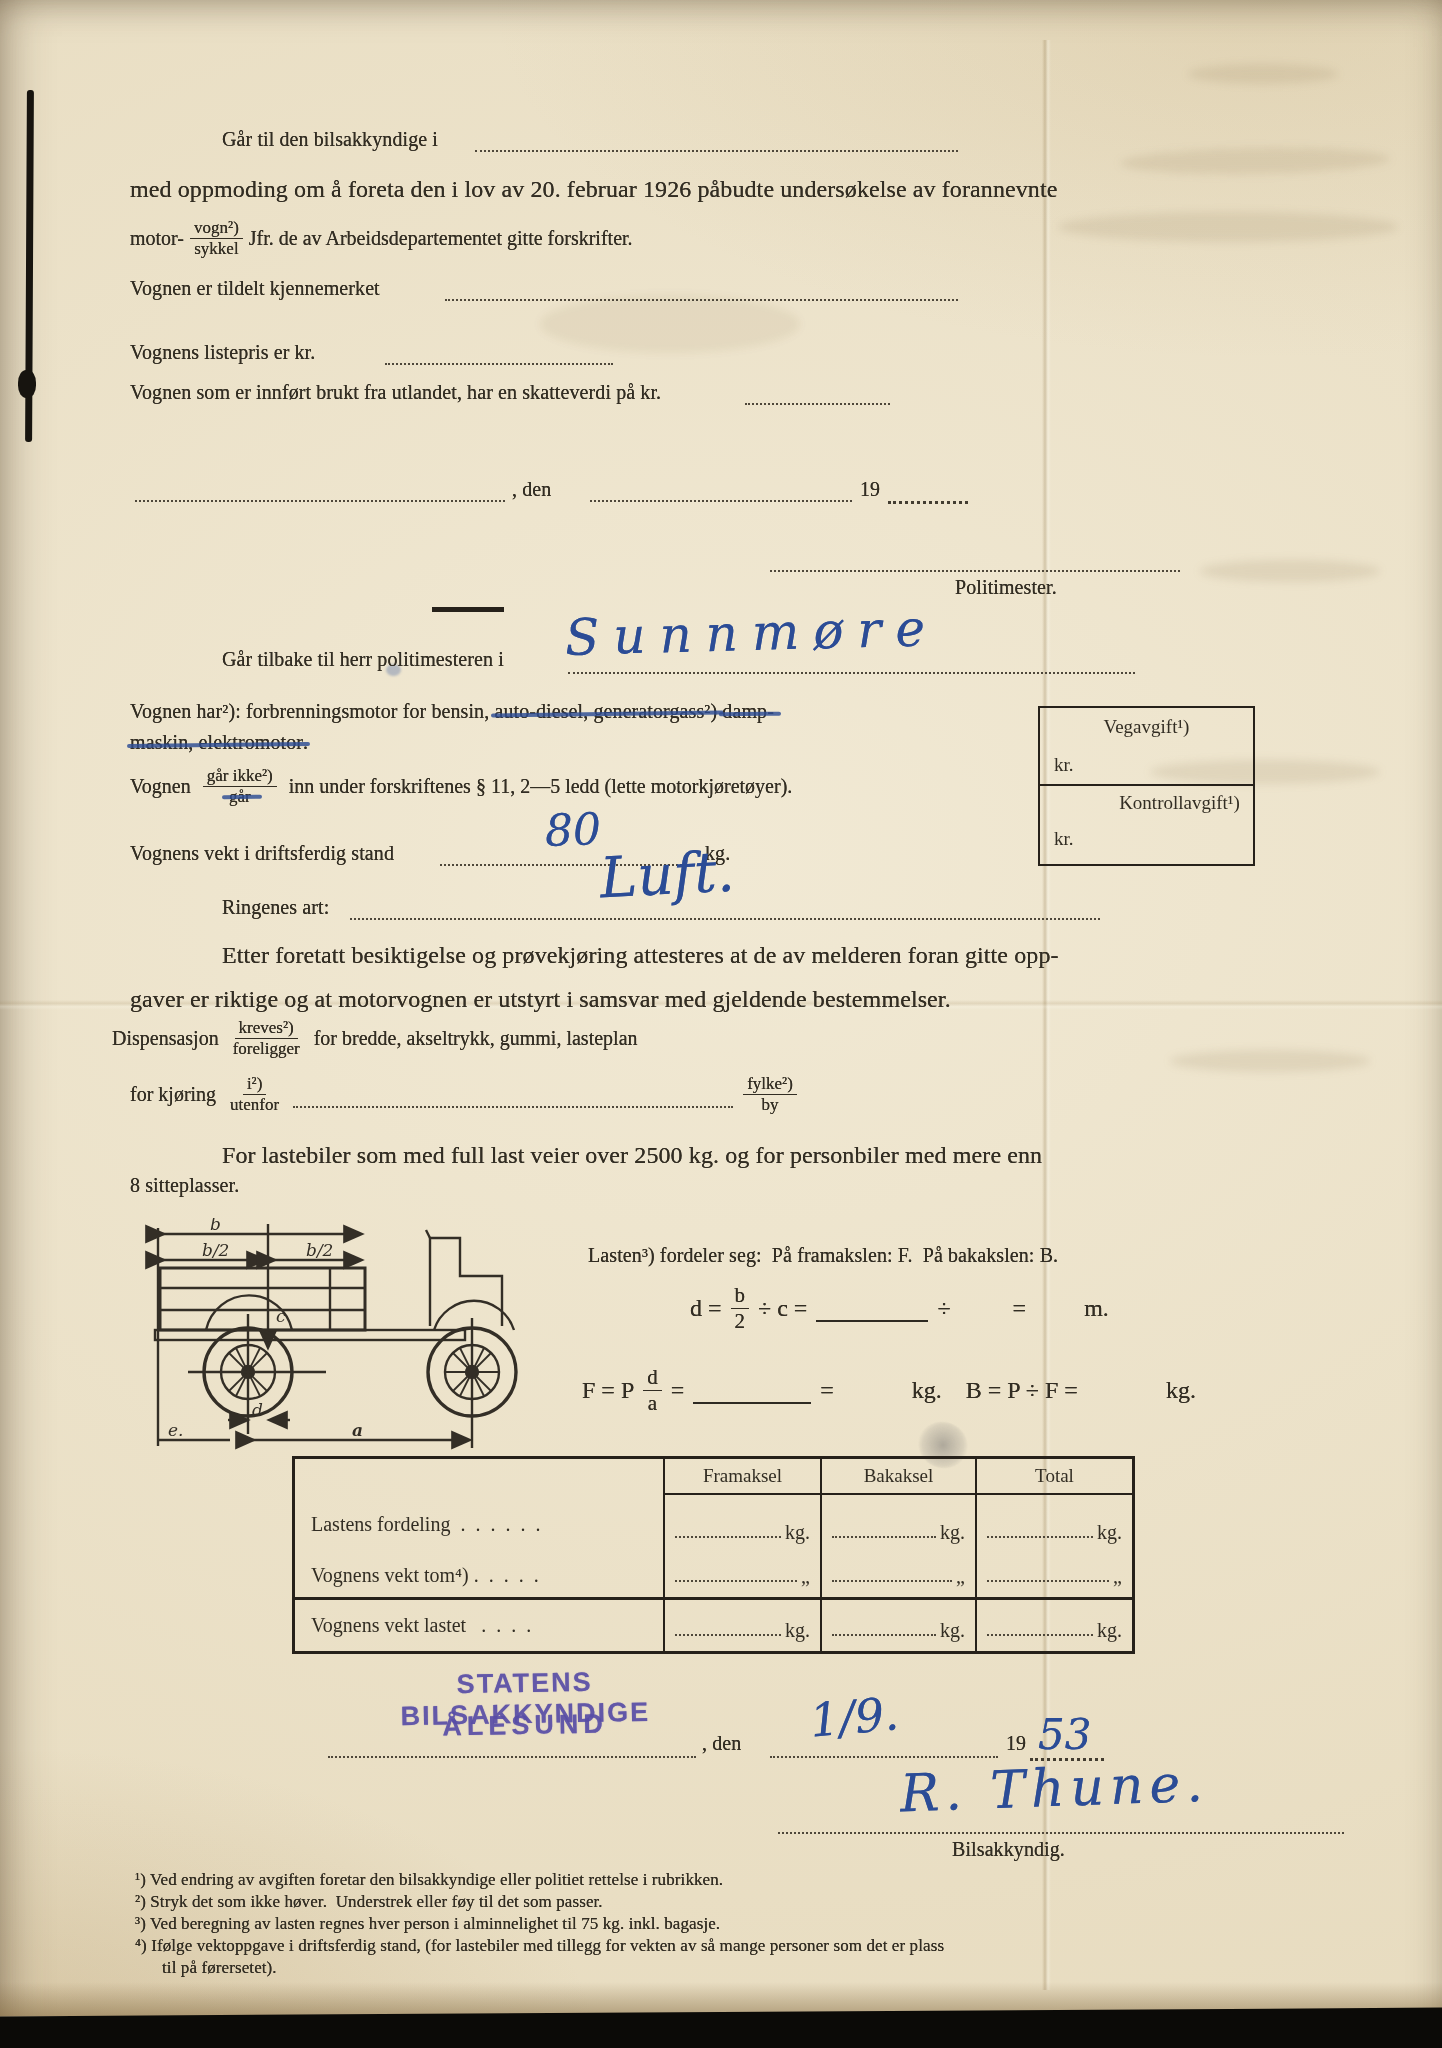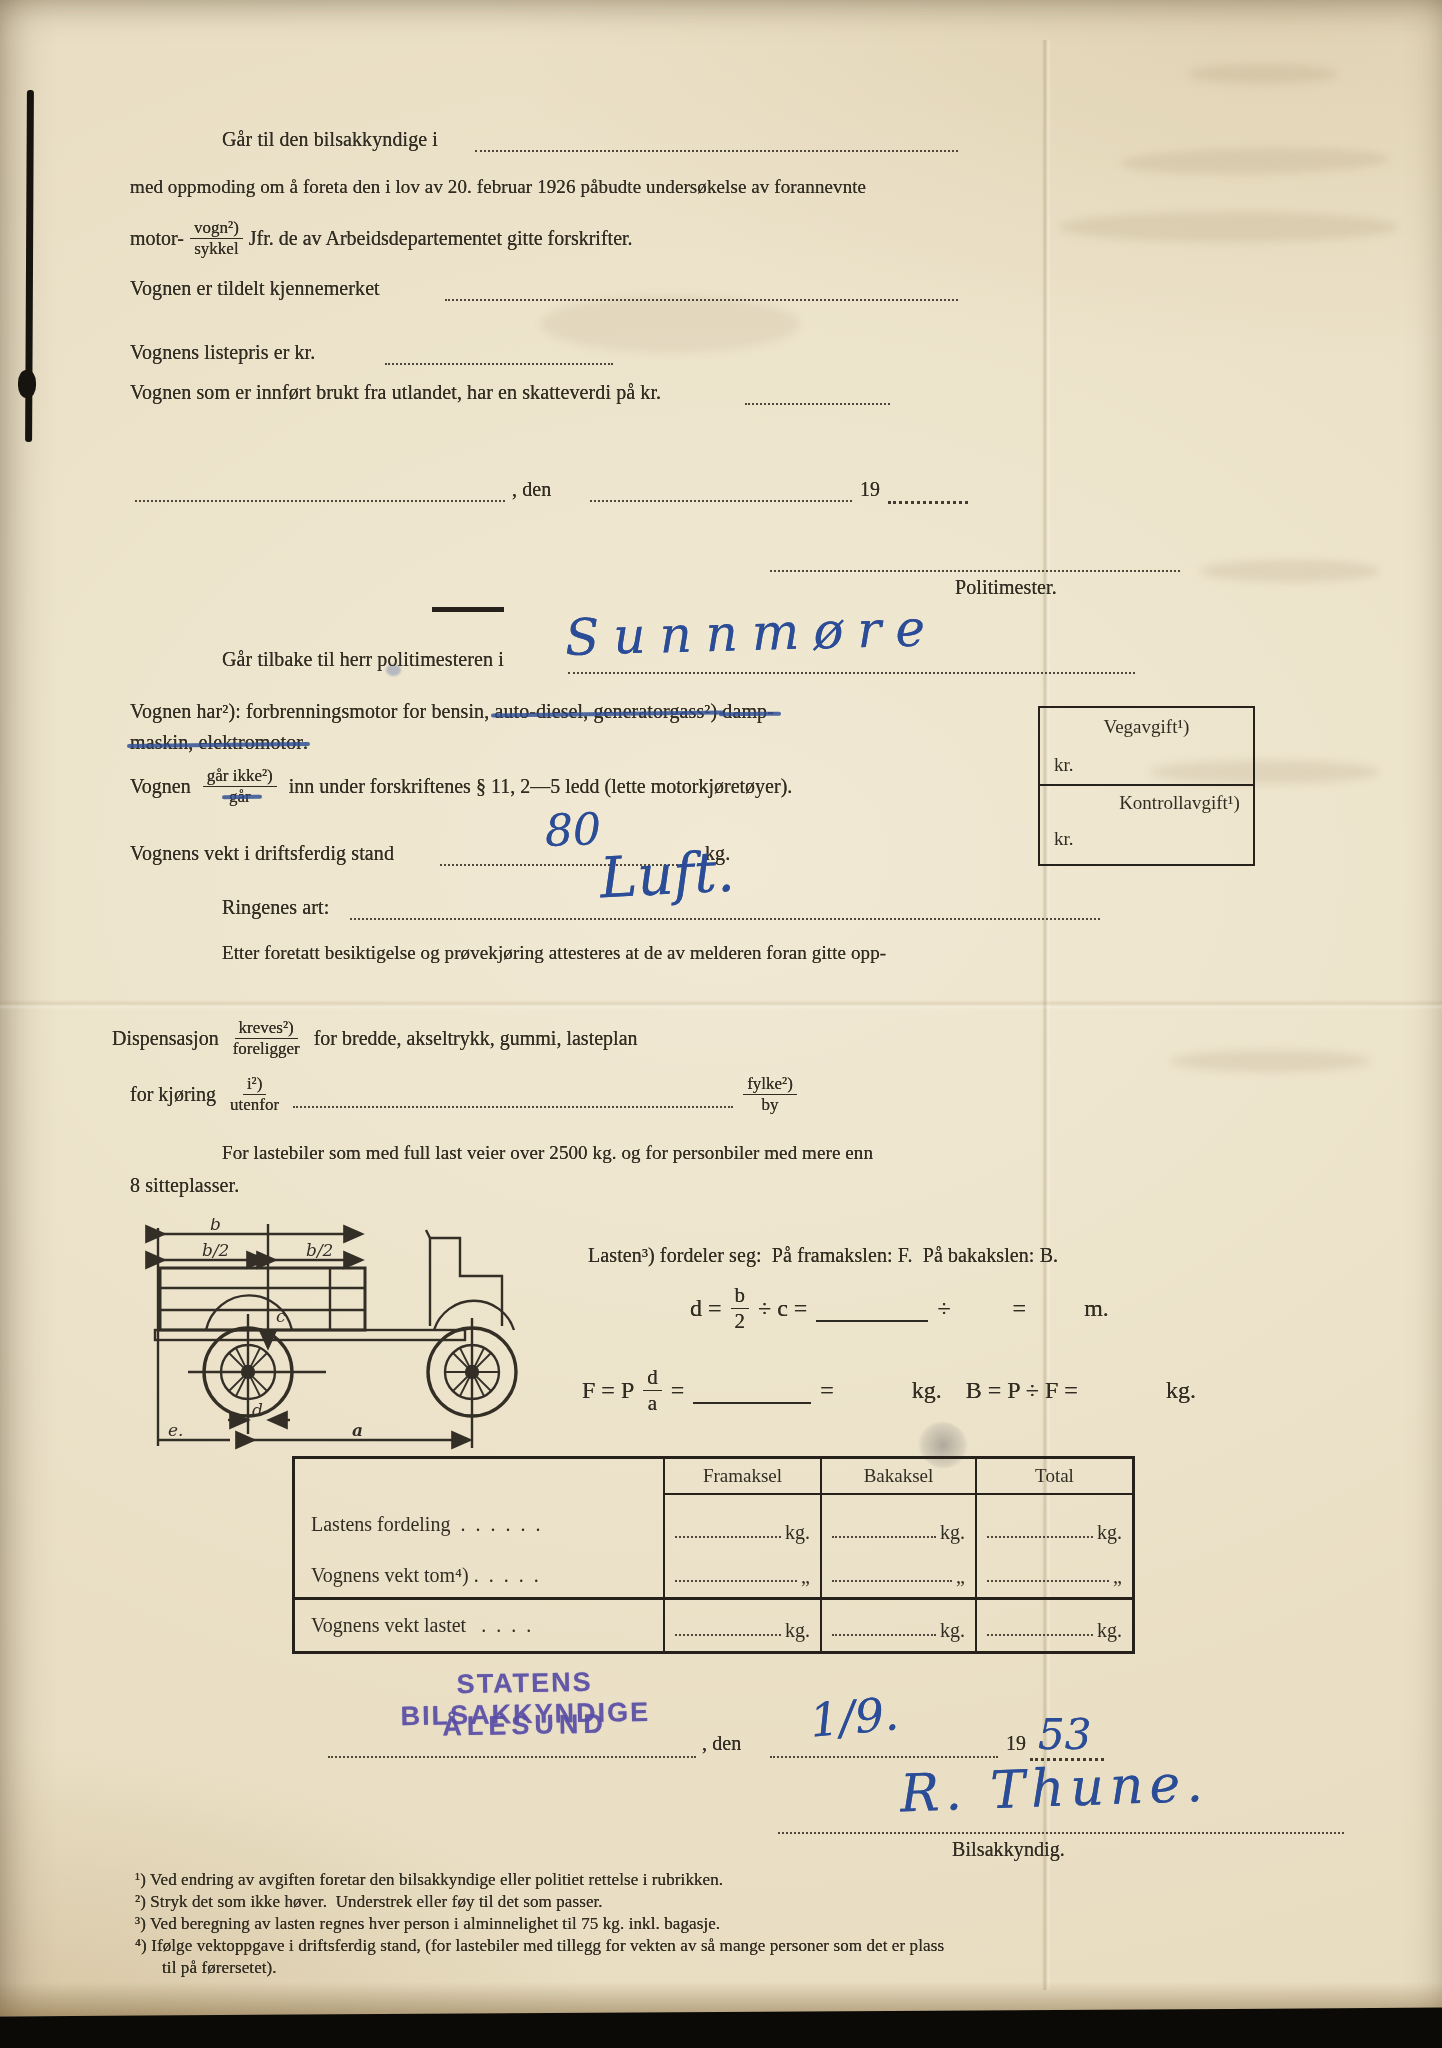--- a/index.html
+++ b/index.html
@@ -4,21 +4,21 @@
 <style>
   html,body{margin:0;padding:0;background:#777;}
   .page{position:relative;width:1442px;height:2048px;overflow:hidden;
     font-family:"Liberation Serif","DejaVu Serif",serif;color:#322d23;
     background:
       radial-gradient(1300px 600px at 88% 0%, rgba(190,165,115,.22), transparent 60%),
       radial-gradient(1000px 500px at 0% 100%, rgba(165,135,85,.28), transparent 60%),
       radial-gradient(2200px 1600px at 50% 42%, #f1e9d4, #e6dabd 88%);
     box-shadow:inset 26px 0 50px -24px rgba(70,52,28,.45), inset -14px 0 40px -20px rgba(70,52,28,.3), inset 0 18px 40px -20px rgba(70,52,28,.35);}
   .t{position:absolute;white-space:pre;font-size:20px;letter-spacing:.1px;text-shadow:0 0 .4px #3a3428;}
-  .long{font-size:19px;}
+  .long{font-size:24px;}
   .fn{font-size:17px;}
   .row{position:absolute;display:flex;align-items:center;gap:10px;white-space:pre;font-size:20px;text-shadow:0 0 .4px #3a3428;}
   .leader{position:absolute;height:0;border-bottom:2px dotted #4e473a;}
   .dash{border-bottom:3px dotted #433d31;}
   .frac{display:inline-flex;flex-direction:column;align-items:center;font-size:17px;line-height:1.15;vertical-align:middle;text-align:center;}
   .frac .ft{padding:0 4px;border-bottom:1.6px solid #322d23;}
   .frac .fb{padding:0 4px;}
   .xout{position:relative;}
   .xout::after{content:'';position:absolute;left:-3px;right:-7px;top:55%;height:3.6px;background:rgba(44,76,148,.82);border-radius:3px;transform:rotate(-.7deg);}
   .fb.xout::after{top:45%;}
@@ -130,20 +130,21 @@
   <div class="t" style="left:130px;top:842px;">Vognens vekt i driftsferdig stand</div>
   <div class="leader" style="left:440px;top:864px;width:250px;"></div>
   <div class="t" style="left:705px;top:842px;">kg.</div>
   <div class="ink" style="left:545px;top:804px;font-size:44px;transform:rotate(-2deg);">80</div>
 
   <div class="t" style="left:222px;top:896px;">Ringenes art:</div>
   <div class="leader" style="left:350px;top:918px;width:750px;"></div>
   <div class="ink" style="left:600px;top:842px;font-size:56px;transform:rotate(-3deg);">Luft.</div>
 
   <div class="t long" style="left:222px;top:942px;">Etter foretatt besiktigelse og prøvekjøring attesteres at de av melderen foran gitte opp-</div>
+  <div class="t long" style="left:130px;top:986px;">gaver er riktige og at motorvognen er utstyrt i samsvar med gjeldende bestemmelser.</div>
 
   <div class="row" style="left:112px;top:1012px;height:52px;">
     <span>Dispensasjon</span>
     <span class="frac">
       <span class="ft">kreves²)</span>
       <span class="fb">foreligger</span>
     </span>
     <span>for bredde, akseltrykk, gummi, lasteplan</span>
   </div>
 

